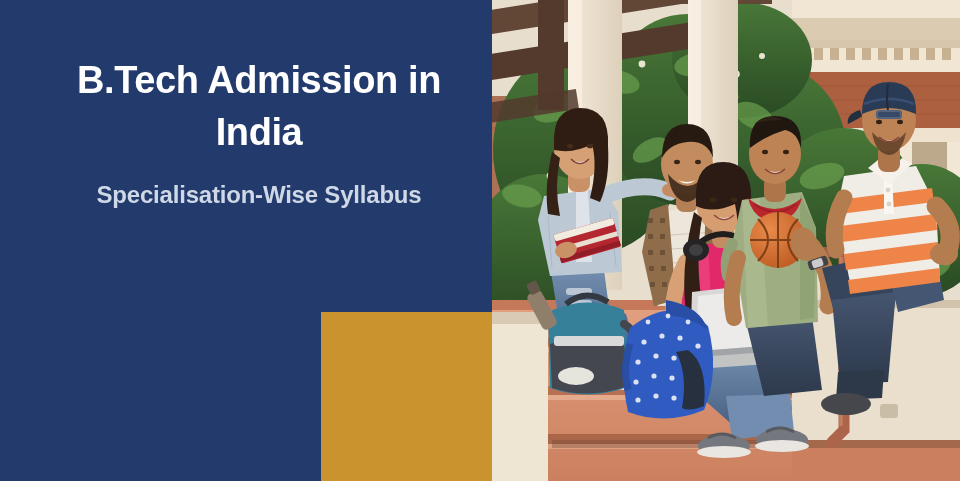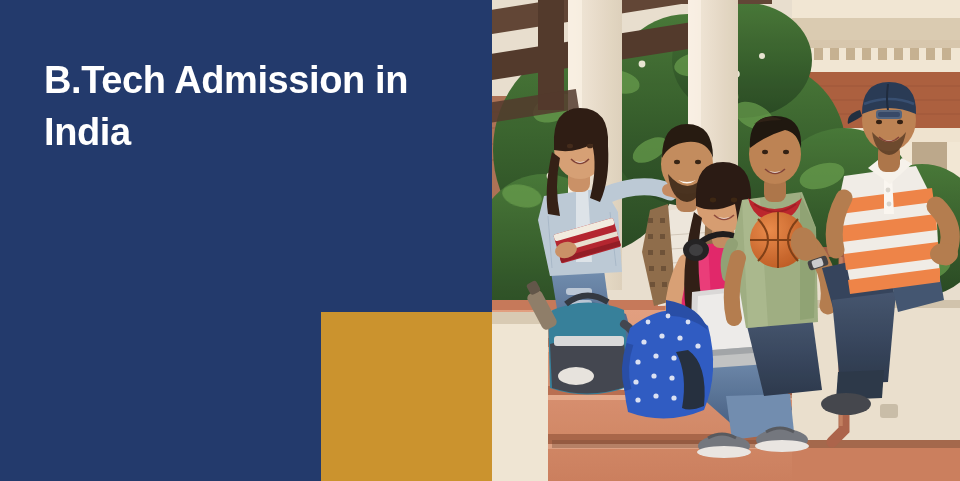--- a/index.html
+++ b/index.html
@@ -11,20 +11,21 @@
   body {
     font-family: "Liberation Sans", sans-serif;
   }
 
   .banner {
     position: relative;
     width: 960px;
     height: 481px;
     overflow: hidden;
     background: #c2410c;
+    text-align: center;
   }
 
   
   .left-panel {
     position: absolute;
     left: 0;
     top: 0;
     width: 492px;
     height: 481px;
     background: #233A6C;
@@ -538,15 +539,16 @@
       </g>
     </svg>
   </div>
 
   <div class="left-panel"></div>
   <div class="gold-block"></div>
 
   <div class="text-wrap">
     <h1 class="headline">B.Tech Admission in
 India</h1>
+    <p class="subhead">Specialisation-Wise Syllabus</p>
   </div>
 
 </div>
 
 </body></html>

